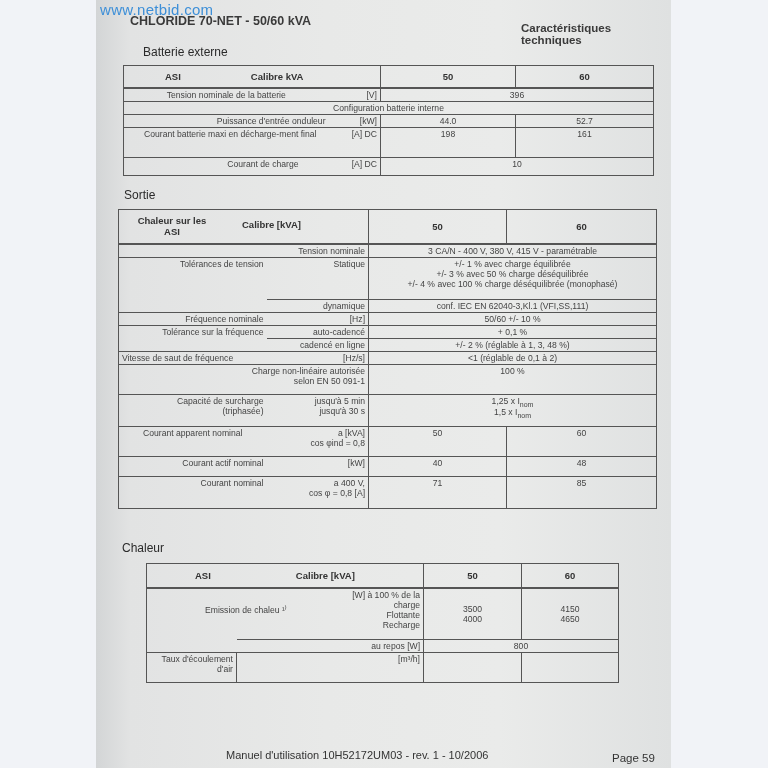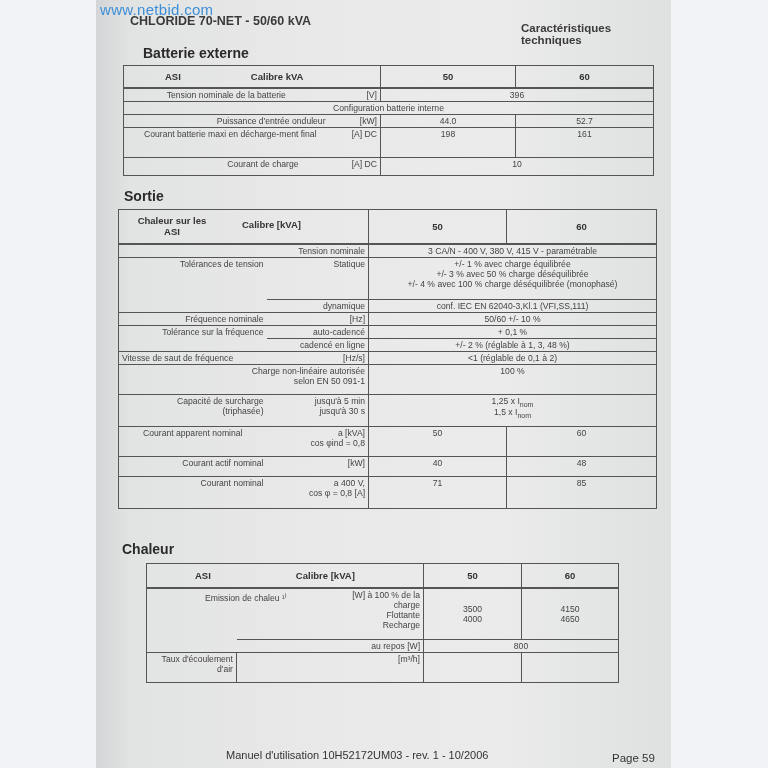--- a/index.html
+++ b/index.html
@@ -12,21 +12,21 @@
     position:absolute; left:96px; top:0; width:575px; height:768px;
     background:linear-gradient(90deg,#d3d5d6 0%,#e2e3e3 6%,#e8e9e8 40%,#eaebea 70%,#dfe1e1 100%);
     color:#2a2a2a;
     overflow:hidden;
   }
   .watermark {
     position:absolute; left:4px; top:1px; font-size:15px; color:#3d8fd8; letter-spacing:0.3px;
   }
   .doc-title { position:absolute; left:34px; top:14px; font-size:12.5px; font-weight:bold; color:#3a3a3a; }
   .section-right { position:absolute; left:382px; top:22px; font-size:11.5px; font-weight:bold; color:#3a3a3a;margin-left:43px; }
-  .sec { position:absolute; font-size:14px; font-weight:bold; color:#2a2a2a;padding-left:16px; }
+  .sec { position:absolute; font-size:12px; font-weight:normal; color:#2a2a2a;padding-left:16px; }
   table { position:absolute; border-collapse:collapse; font-size:8.6px; color:#444; table-layout:fixed; }
   td, th { border:1px solid #555; padding:1px 3px; vertical-align:top; }
   th { font-weight:bold; font-size:9.5px; color:#333; vertical-align:middle; }
   .r { text-align:right; }
   .c { text-align:center; }
   .hdr { border-bottom:2px solid #555; }
   .nob-r { border-right:none; }
   .nob-l { border-left:none; }
   .nob-t { border-top:none; }
   .nob-b { border-bottom:none; }
@@ -203,21 +203,21 @@
         <tr class="hdr" style="height:24px;">
       <th colspan="2">
         <span style="float:left;margin-left:45px;">ASI</span>
         <span style="float:left;margin-left:85px;">Calibre [kVA]</span>
       </th>
       <th class="c">50</th>
       <th class="c">60</th>
     </tr>
     <tr style="height:52px;">
       <td colspan="2" class="r nob-b" style="position:relative;">
-        <span style="position:absolute;left:58px;top:3px;">Emission de chaleu ¹⁾</span>
+        <span style="position:absolute;left:58px;top:15px;">Emission de chaleu ¹⁾</span>
         <span class="line">[W] à 100 % de la</span>
         <span class="line">charge</span>
         <span class="line">Flottante</span>
         <span class="line">Recharge</span>
       </td>
       <td class="c" style="vertical-align:middle;">
         <span class="line">3500</span>
         <span class="line">4000</span>
       </td>
       <td class="c" style="vertical-align:middle;">

